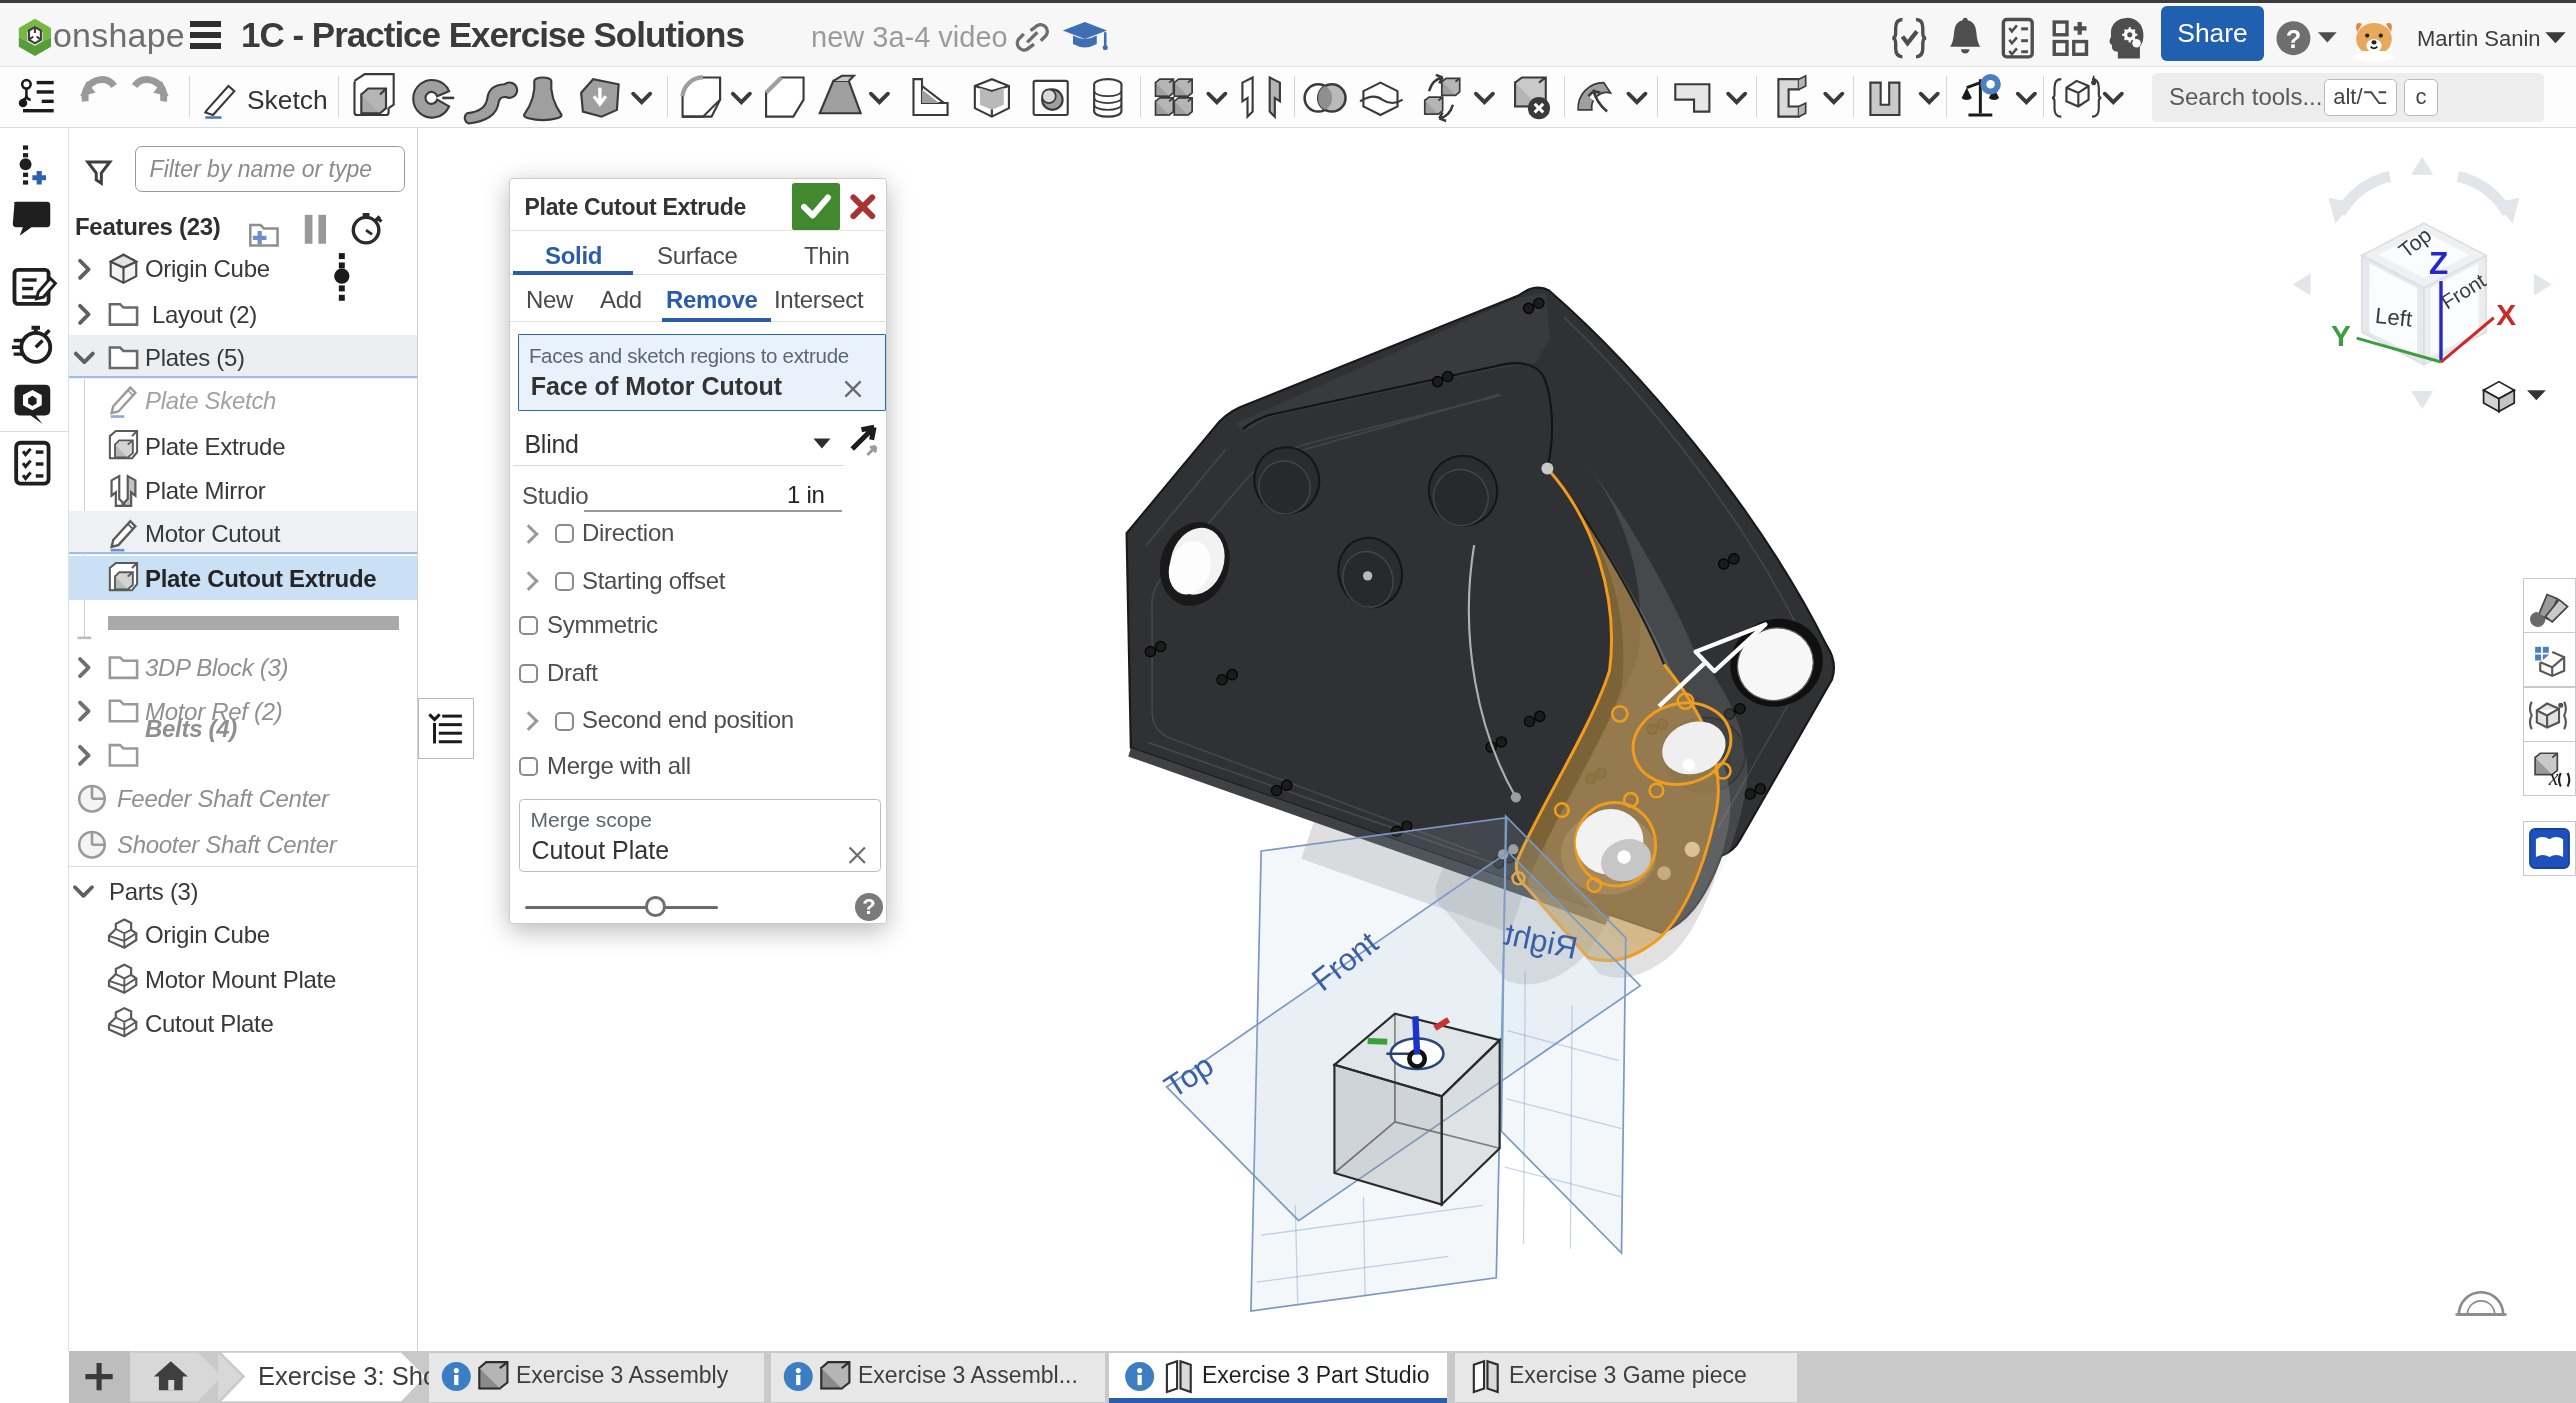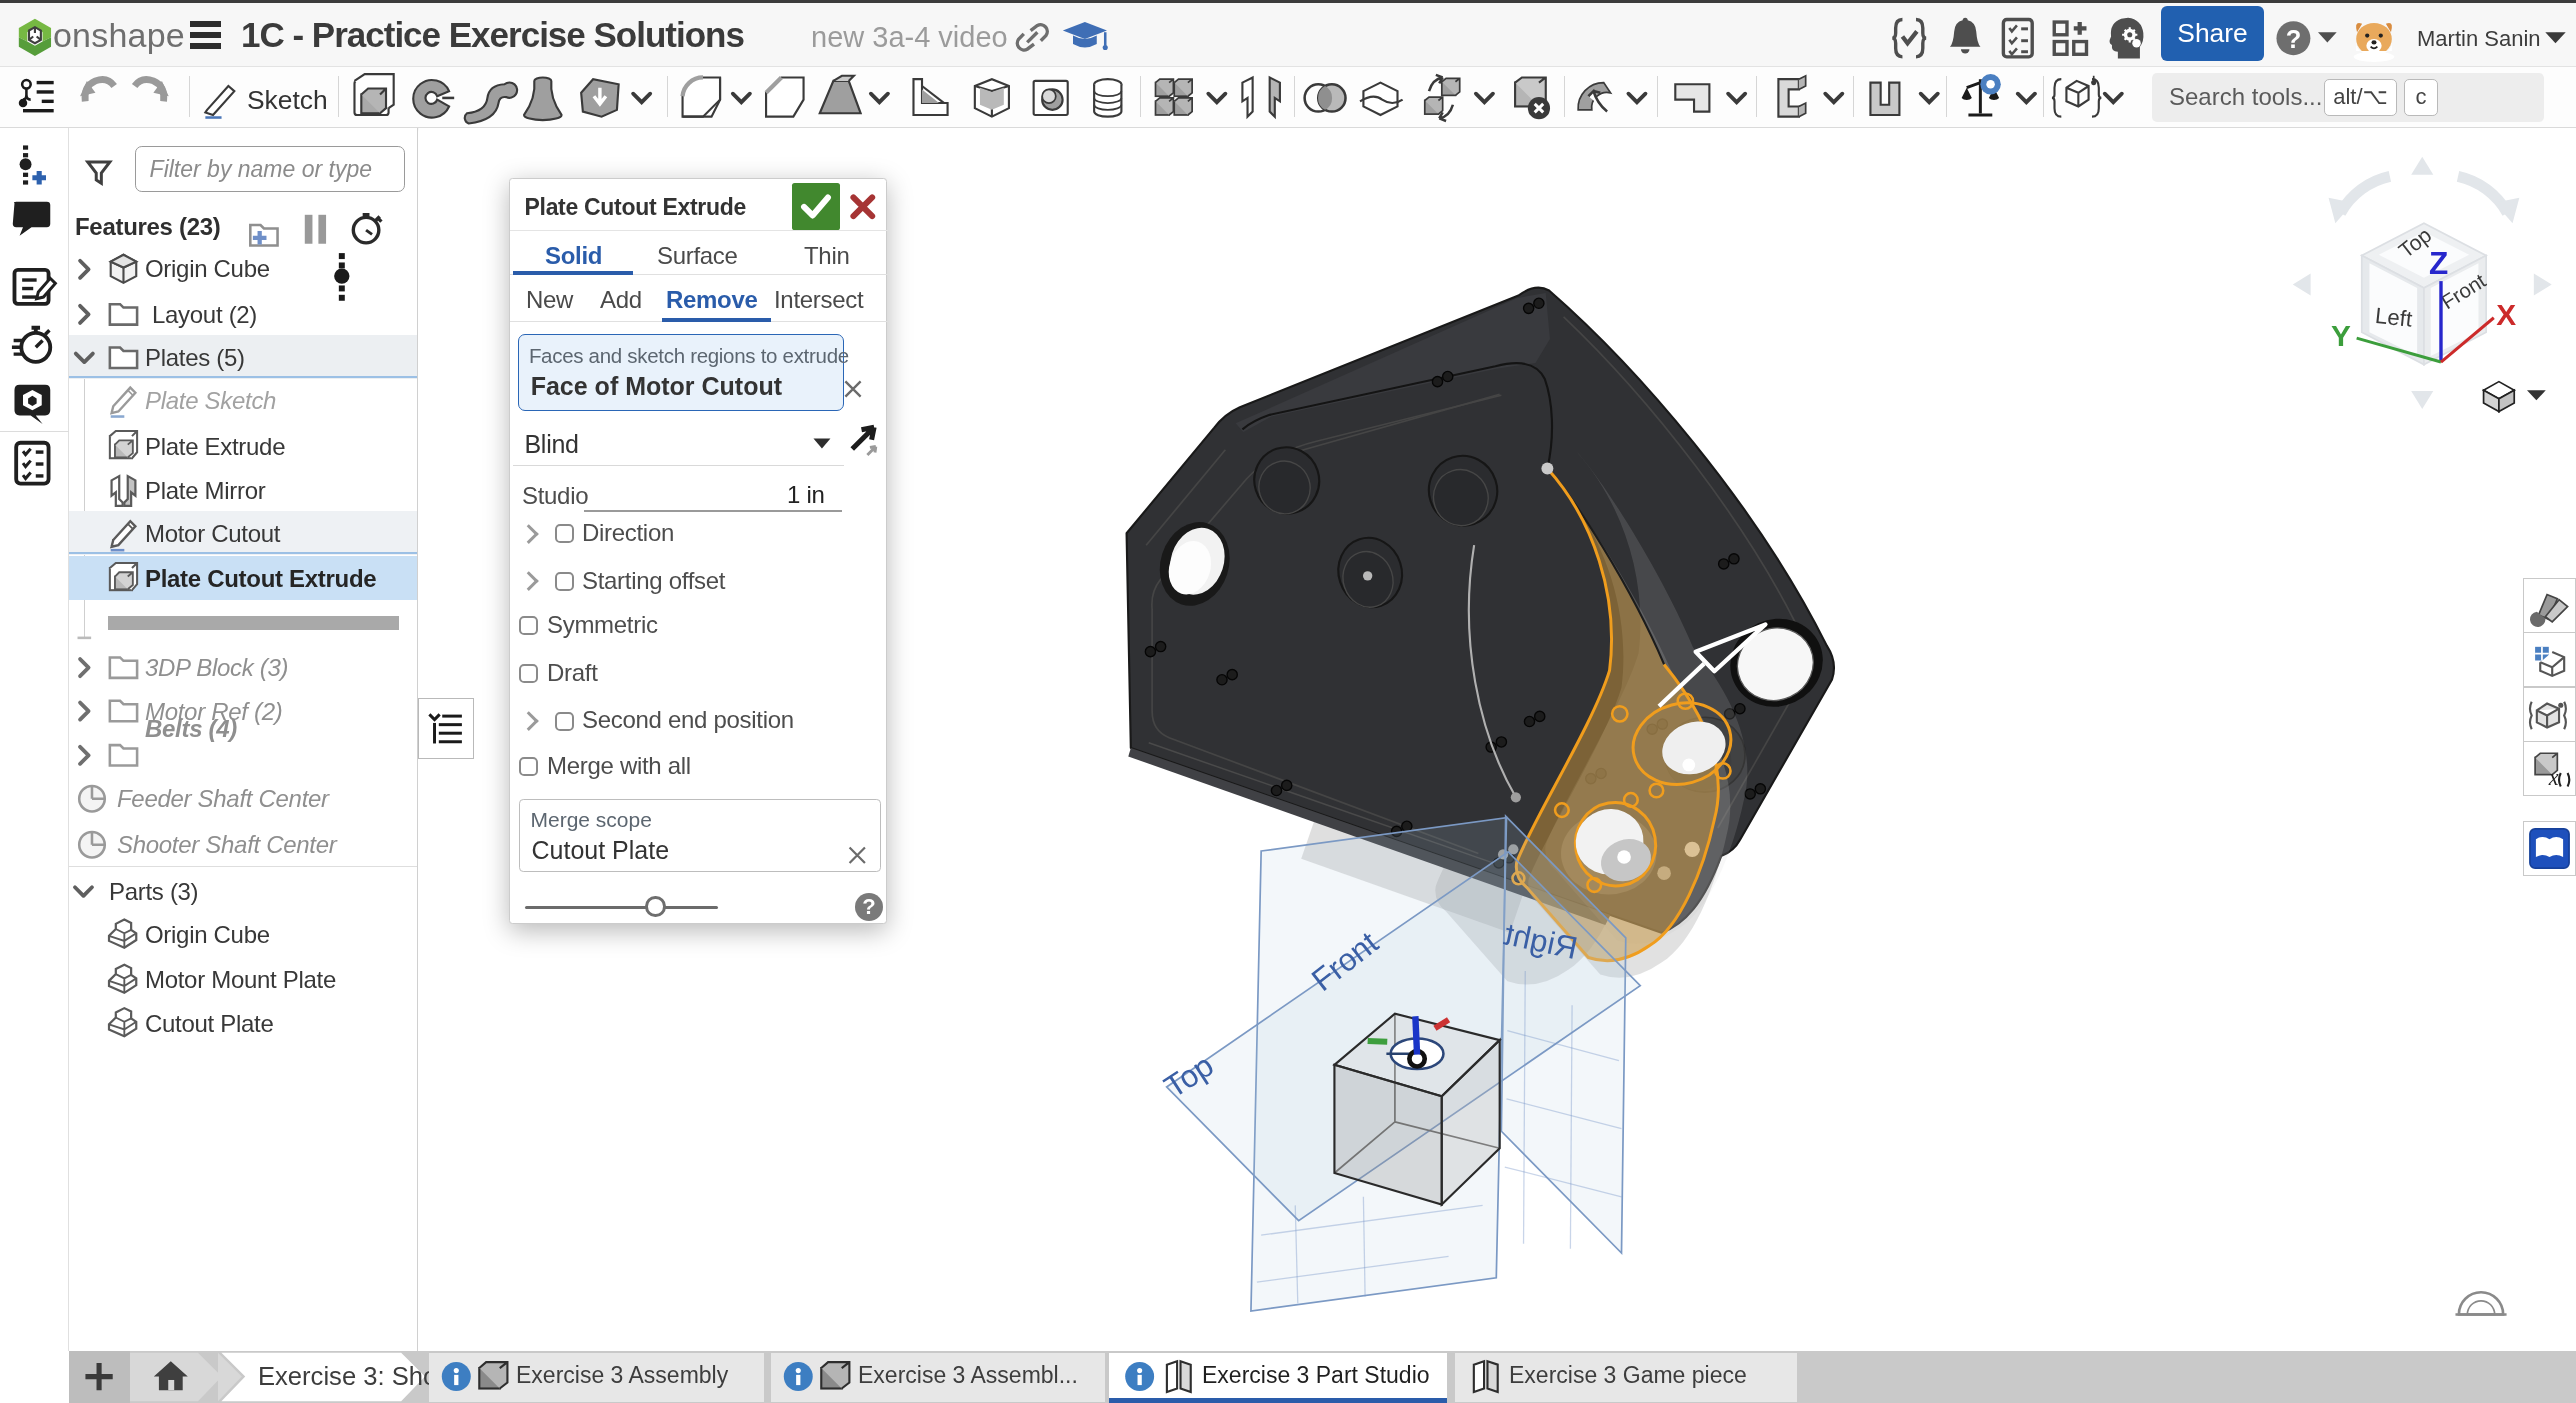--- a/index.html
+++ b/index.html
@@ -65,22 +65,22 @@
 
 #dialog { position:absolute; left:509px; top:178px; width:378px; height:746px; background:#fff;
   border:0.9px solid #ccc; border-radius:3.4px; box-shadow:0 6.8px 25.6px rgba(0,0,0,0.28); }
 #dlg-title { position:absolute; left:14.5px; top:15.3px; font-size:23px; font-weight:bold; color:#333; letter-spacing:-0.3px; }
 #dlg-ok { position:absolute; left:282px; top:4.3px; width:48px; height:47px; background:#41882e; border-radius:2.6px; }
 #dlg-row1 { position:absolute; left:0; top:51px; width:378px; height:45px; border-top:0.9px solid #e4e4e4; border-bottom:0.9px solid #e0e0e0; }
 #dlg-row2 { position:absolute; left:0; top:96px; width:378px; height:47px; border-bottom:0.9px solid #e0e0e0; }
 .dtab { position:absolute; top:11px; font-size:24px; color:#4a4a4a; letter-spacing:-0.3px; }
 .dtab.sel { color:#2a5caa; font-weight:bold; }
 .dunder { position:absolute; height:4.3px; background:#2a5caa; }
-#selbox { position:absolute; left:7.7px; top:155px; width:326px; height:77px; background:#e9f2fb;
-  border:1.7px solid #2a66b6; border-radius:7px; }
+#selbox { position:absolute; left:7.7px; top:155px; width:368px; height:77px; background:#e9f2fb;
+  border:1.7px solid #2a66b6; border-radius:1px; }
 #selbox .cap { position:absolute; left:10.2px; top:8.5px; font-size:20.5px; color:#5c6670; white-space:nowrap; letter-spacing:-0.3px; }
 #selbox .val { position:absolute; left:12px; top:37px; font-size:25px; color:#333;font-weight:bold; }
 #mergebox { position:absolute; left:8.5px; top:620px; width:362px; height:73px; background:#fff;
   border:1.7px solid #bdbdbd; border-radius:4.3px; }
 #mergebox .cap { position:absolute; left:11px; top:7.7px; font-size:21px; color:#5c6670; }
 #mergebox .val { position:absolute; left:12px; top:36px; font-size:25px; color:#333; }
 .dlbl { position:absolute; font-size:24px; color:#4d4d4d; letter-spacing:-0.3px; white-space:nowrap; }
 .cbx { position:absolute; width:19px; height:19px; border:2.1px solid #8a8a8a; border-radius:5.1px; background:#fff; }
 .chev { position:absolute; width:13.6px; height:13.6px; border-right:3.4px solid #9a9a9a; border-top:3.4px solid #9a9a9a;
   transform:rotate(45deg); }

